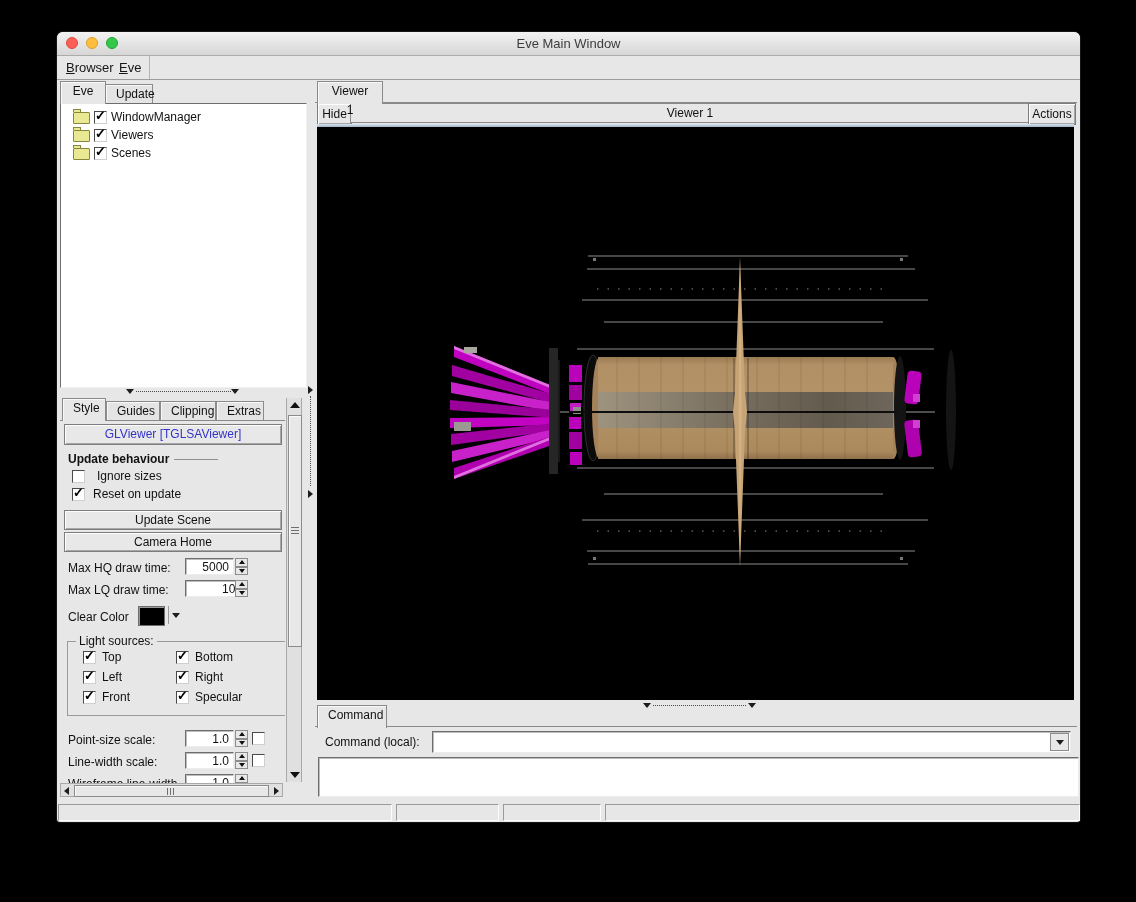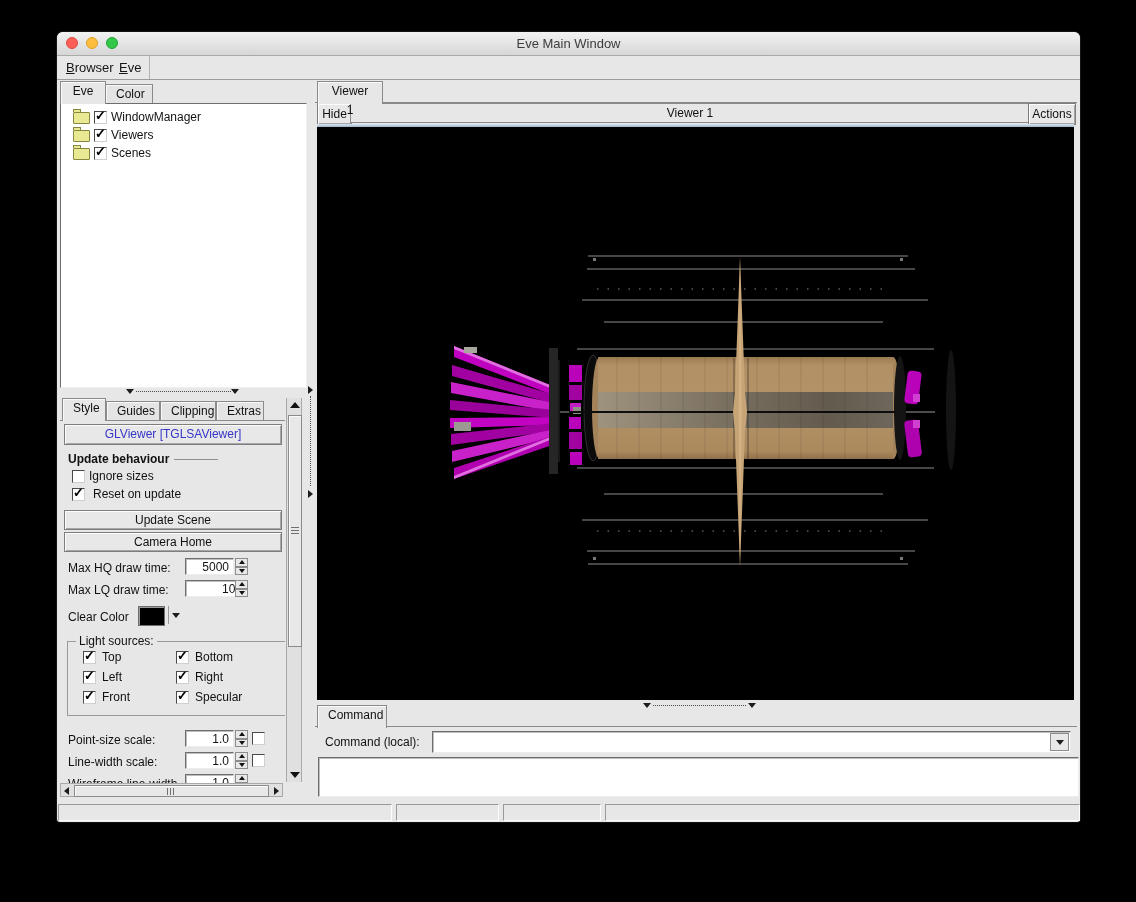--- a/index.html
+++ b/index.html
@@ -155,21 +155,21 @@
     <div class="title-text">Eve Main Window</div>
   </div>
 
   <div class="menubar">
     <div class="menu-item" style="left:6px;">Browser</div>
     <div class="menu-item" style="left:59px;">Eve</div>
     <div class="menu-divider"></div>
   </div>
 
   <div class="tab active" style="left:3px; top:49px; width:24px;">Eve</div>
-  <div class="tab" style="left:48px; top:52px; width:26px;">Color</div>
+  <div class="tab" style="left:48px; top:52px; width:26px;">Update</div>
 
   <div class="tree-box">
     <div style="height:4px;"></div>
     <div class="tree-row">
       <span class="folder"></span>
       <span class="cb on"></span>
       <span>WindowManager</span>
     </div>
     <div class="tree-row">
       <span class="folder"></span>
@@ -194,21 +194,21 @@
   <div class="tab" style="left:103px; top:369px; width:34px;">Clipping</div>
   <div class="tab" style="left:159px; top:369px; width:26px;">Extras</div>
 
   <div class="style-body">
     <div class="btn" style="position:absolute; left:4px; top:3px; width:216px; height:19px; line-height:19px; color:#3434c8;">GLViewer [TGLSAViewer]</div>
 
     <div style="position:absolute; left:8px; top:31px; width:150px; display:flex; align-items:center;">
       <span class="lbl" style="position:static;font-weight:bold;">Update behaviour</span>
       <span style="flex:1; border-top:1px solid #8f8f8f; margin-left:5px;"></span>
     </div>
-    <div style="position:absolute; left:12px; top:48px; display:flex; align-items:center; gap:4px;">
+    <div style="position:absolute; left:12px; top:48px; display:flex; align-items:center; gap:12px;">
       <span class="cb"></span>
       <span>Ignore sizes</span>
     </div>
     <div style="position:absolute; left:12px; top:66px; display:flex; align-items:center; gap:8px;">
       <span class="cb on"></span>
       <span>Reset on update</span>
     </div>
 
     <div class="btn" style="position:absolute; left:4px; top:89px; width:216px; height:18px; line-height:18px;">Update Scene</div>
     <div class="btn" style="position:absolute; left:4px; top:111px; width:216px; height:18px; line-height:18px;">Camera Home</div>

